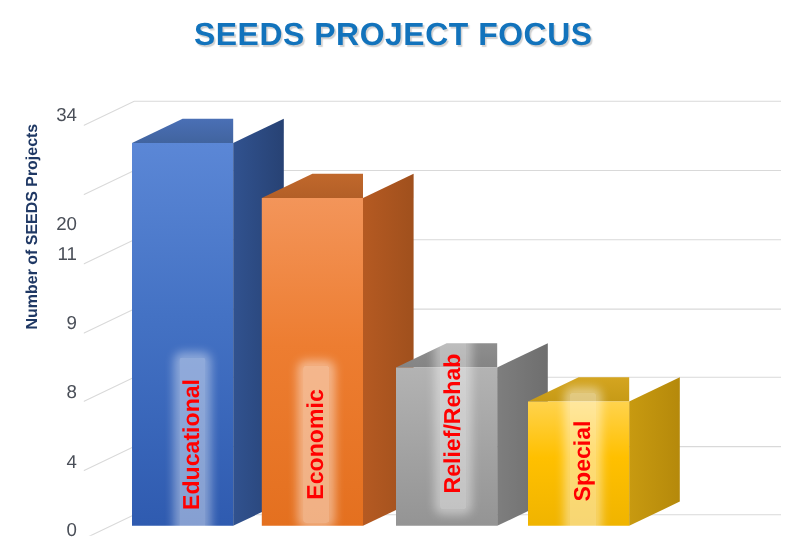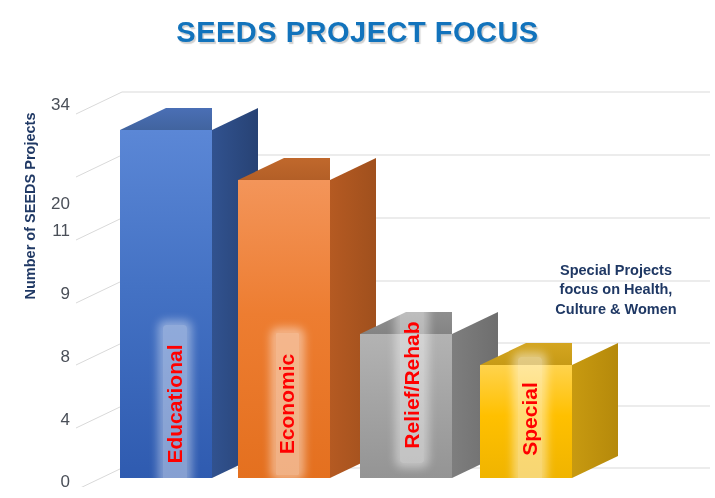--- a/index.html
+++ b/index.html
@@ -247,19 +247,14 @@
 
     <div class="bar-label" style="left:258px; top:311px; width:148px; transform:rotate(-90deg);
                 background:rgba(255,255,255,0.42); border-radius:3px;
                 box-shadow:0 0 9px 5px rgba(255,255,255,0.42);">Relief/Rehab</div>
 
     <div class="bar-label" style="left:392px; top:345px; width:116px; transform:rotate(-90deg);
                 background:rgba(255,255,255,0.45); border-radius:3px;
                 box-shadow:0 0 9px 5px rgba(255,255,255,0.45);">Special</div>
   </div>
 
-  <div class="annotation">
-    <div>Special Projects</div>
-    <div>focus on Health,</div>
-    <div>Culture &amp; Women</div>
-  </div>
 
 </div>
 
 </body></html>

